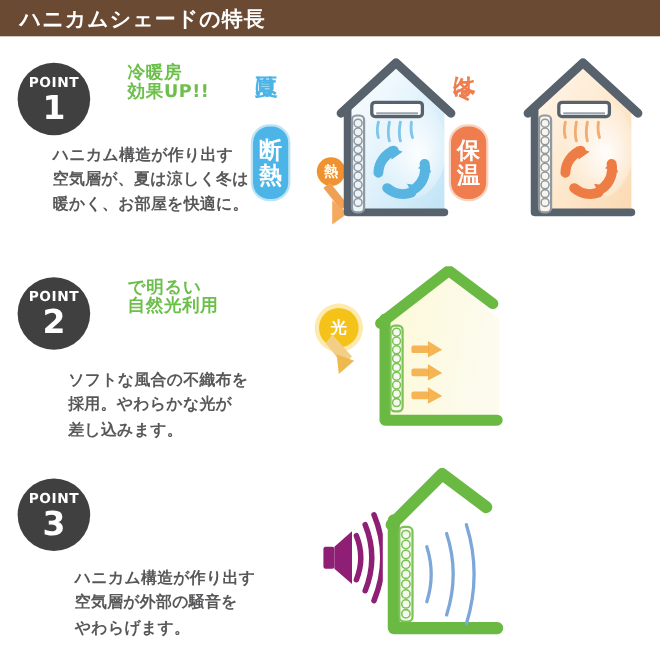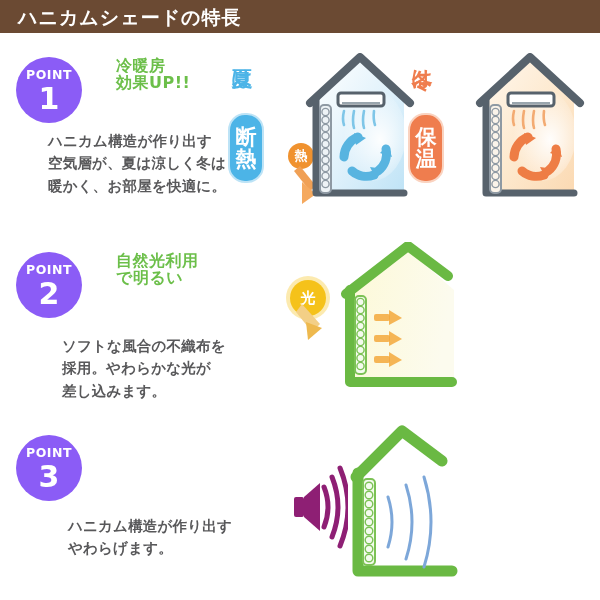--- a/index.html
+++ b/index.html
@@ -25,21 +25,21 @@
 
   
   .point-block{position:absolute;left:0;width:600px;}
   #point1{top:45px;height:175px;}
   #point2{top:240px;height:185px;}
   #point3{top:425px;height:175px;}
 
   .point-badge{
     position:absolute;
     width:66px;height:66px;border-radius:50%;
-    background:#8b5cf6;
+    background:#404040;
     color:#fff;text-align:center;
   }
   .point-badge .pw{
     display:block;font-size:12.5px;font-weight:bold;letter-spacing:0.5px;
     margin-top:12px;line-height:1;
   }
   .point-badge .pn{
     display:block;font-size:30px;font-weight:bold;line-height:1;margin-top:2px;
   }
 
@@ -235,22 +235,22 @@
   </div>
 
   <div class="point-block" id="point2">
 
     <div class="point-badge" style="left:16px;top:12px;">
       <span class="pw">POINT</span>
       <span class="pn">2</span>
     </div>
 
     <div class="headline" style="left:92px;top:12px;">
+      <span>で明るい</span>
       <span>自然光利用</span>
-      <span>で明るい</span>
     </div>
 
     <div class="bodytext" style="left:62px;top:95px;">
       <span>ソフトな風合の不織布を</span>
       <span>採用。やわらかな光が</span>
       <span>差し込みます。</span>
     </div>
 
     <div class="badge-round badge-light" style="left:290px;top:40px;">光</div>
 
@@ -297,20 +297,21 @@
   <div class="point-block" id="point3">
 
     <div class="point-badge" style="left:16px;top:10px;">
       <span class="pw">POINT</span>
       <span class="pn">3</span>
     </div>
 
 
     <div class="bodytext" style="left:68px;top:90px;">
       <span>ハニカム構造が作り出す</span>
+      <span>空気層が外部の騒音を</span>
       <span>やわらげます。</span>
     </div>
 
     <svg class="illus" style="left:288px;top:10px;" width="60" height="140" viewBox="0 0 60 140">
       <g fill="#8e1f74">
         <rect x="6" y="62" width="10" height="20" rx="2"></rect>
         <polygon points="16,62 32,48 32,96 16,82"></polygon>
       </g>
       <g fill="none" stroke="#8e1f74" stroke-width="5" stroke-linecap="round">
         <path d="M36,52 Q44,72 36,92"></path>

